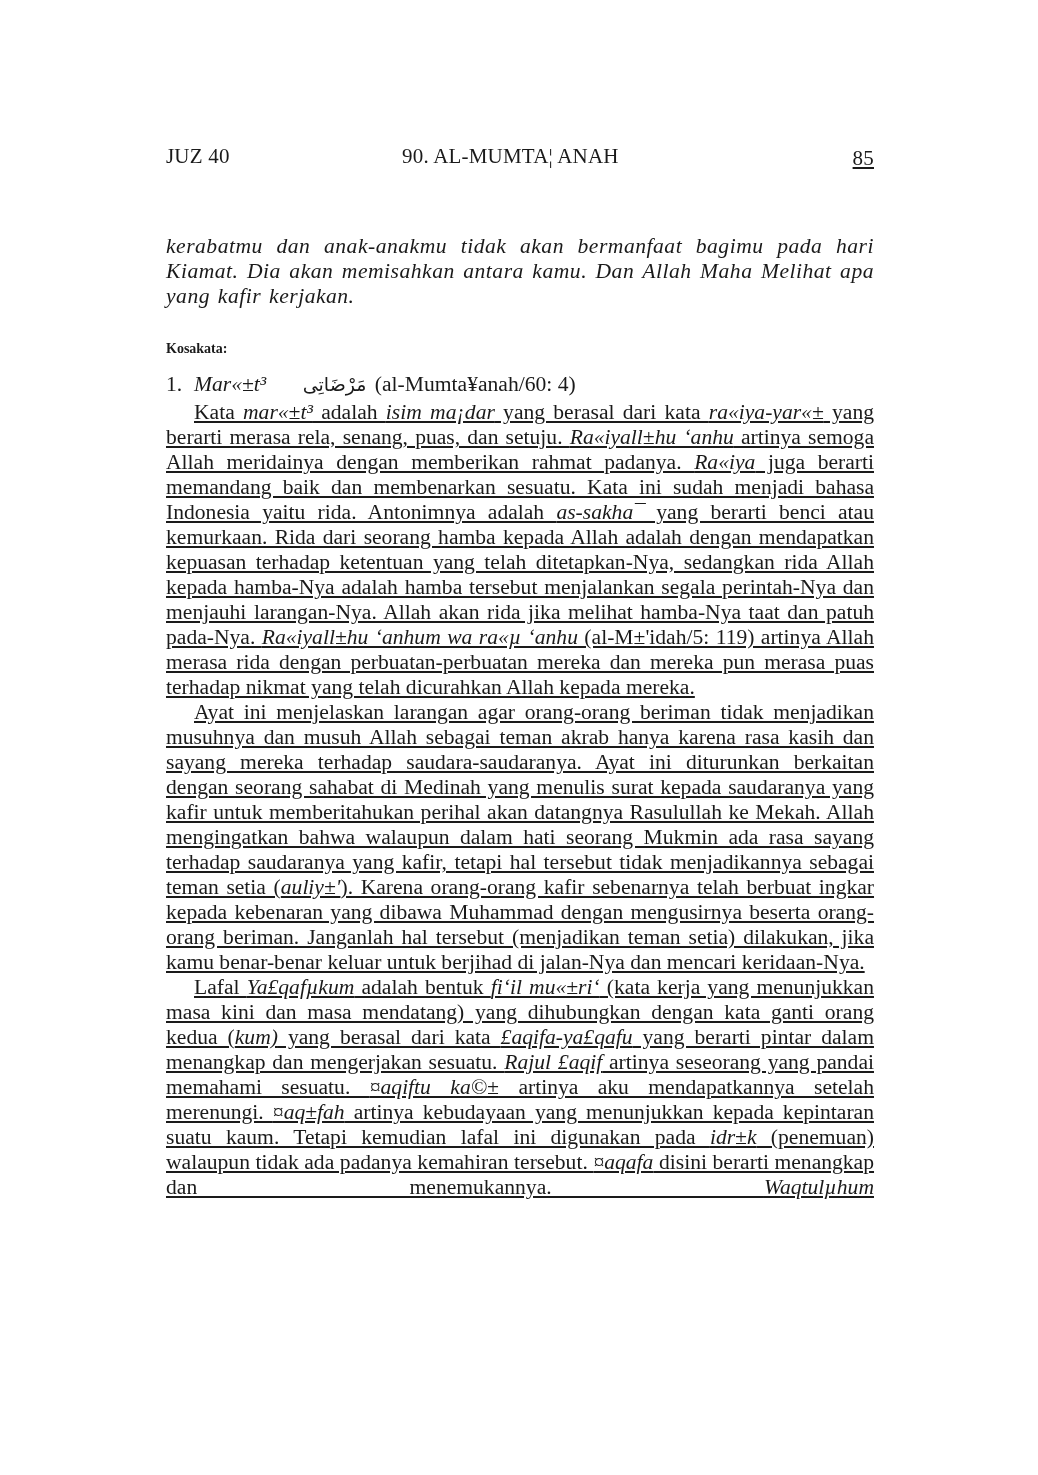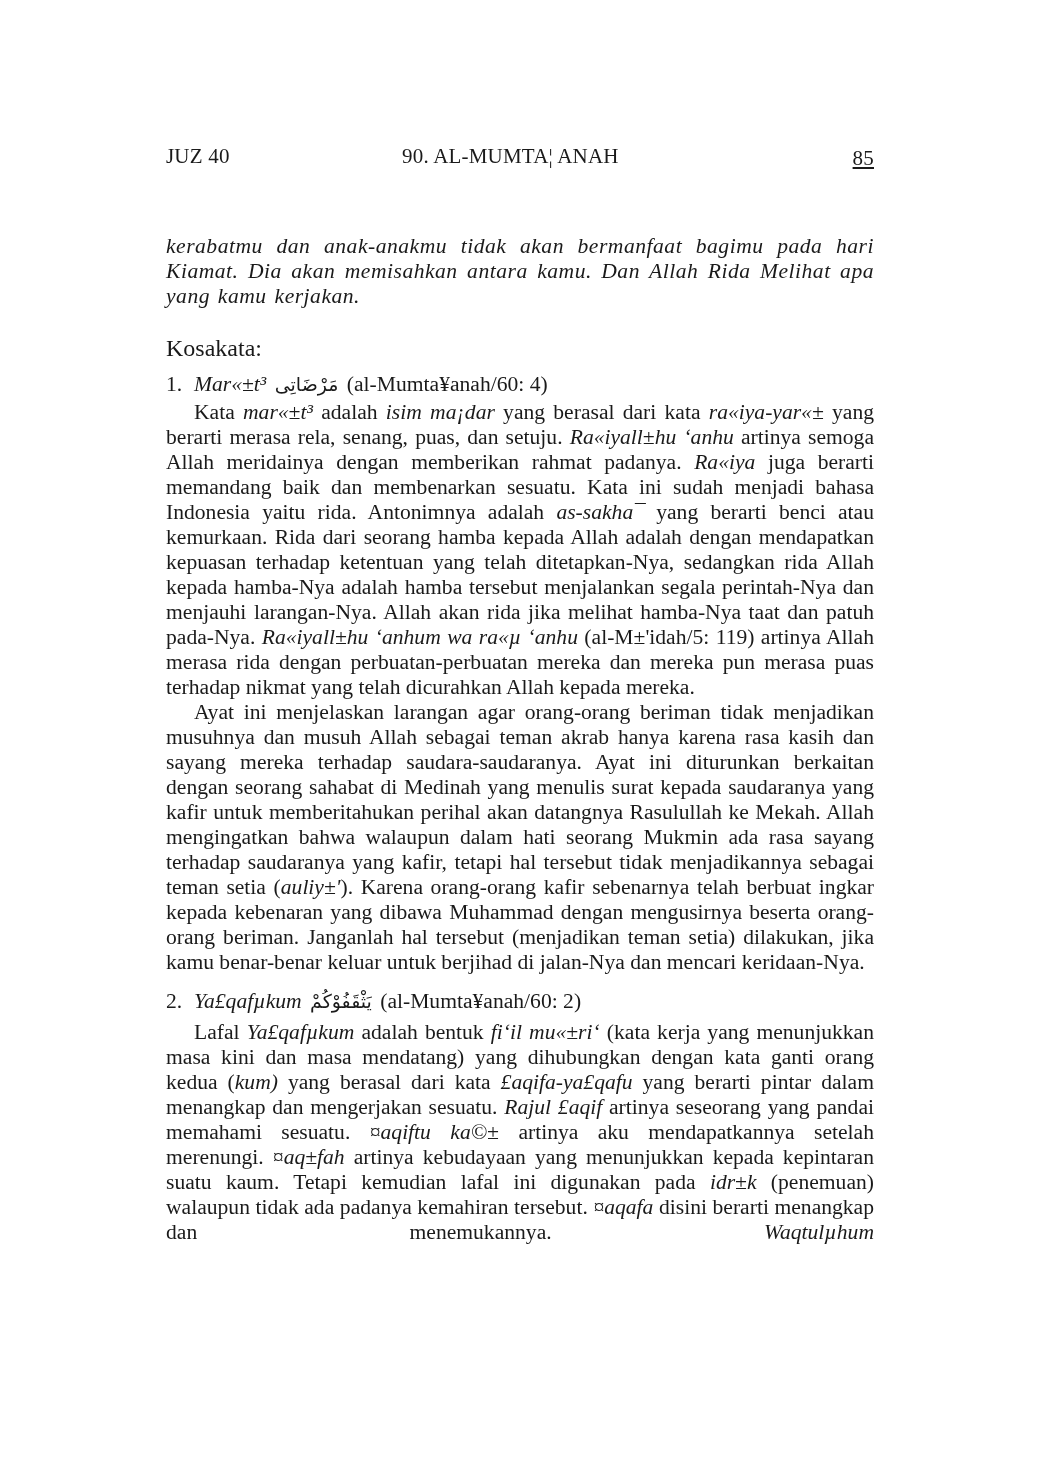--- a/index.html
+++ b/index.html
@@ -34,69 +34,65 @@
       left: 166px;
       width: 708px;
       font-size: 21.6px;
       line-height: 25px;
     }
     .p {
       margin: 0;
       text-align: justify;
       text-align-last: left;
     }
-    .indent { text-indent: 28px; }
+    .indent { text-indent: 28px; text-decoration: underline; }
     .italic { font-style: italic; }
     .intro {
       font-style: italic;
       letter-spacing: 0.5px;
       word-spacing: 2px;
     }
     .heading {
-      font-weight: normal;
-      font-size: 24px;
+      font-weight: bold;
+      font-size: 14px;
       margin-top: 27px;
       margin-bottom: 7px;
     }
     .entry {
       margin: 0;
       height: 32px;
       line-height: 32px;
     }
     .entry .num { display: inline-block; width: 28px; }
     .arabic {
       font-family: "DejaVu Sans", sans-serif;
       font-size: 19px;
       direction: rtl;
       unicode-bidi: isolate;
       padding: 0 3px;
+      margin-left: 28px;
     }
     .entry2 { margin-top: 10px; margin-bottom: 3px; }
   </style>
 </head>
 <body>
 
 <div class="page-header">
   <span class="juz">JUZ 40</span>
   <span class="surah">90. AL-MUMTA¦ ANAH</span>
   <span class="pageno">85</span>
 </div>
 
 <div class="content">
-  <p class="p intro">kerabatmu dan anak-anakmu tidak akan bermanfaat bagimu pada hari Kiamat. Dia akan memisahkan antara kamu. Dan Allah Rida Melihat apa yang kamu kerjakan.</p>
+  <p class="p intro">kerabatmu dan anak-anakmu tidak akan bermanfaat bagimu pada hari Kiamat. Dia akan memisahkan antara kamu. Dan Allah Maha Melihat apa yang kafir kerjakan.</p>
 
   <div class="heading">Kosakata:</div>
 
   <p class="entry">
     <span class="num">1.</span><span class="italic">Mar«±t³</span>
     <span class="arabic">مَرْضَاتِى</span>
     <span>(al-Mumta¥anah/60: 4)</span>
   </p>
   <p class="p indent"><span>Kata </span><span class="italic">mar«±t³</span><span> adalah </span><span class="italic">isim ma¡dar</span><span> yang berasal dari kata </span><span class="italic">ra«iya-yar«±</span><span> yang berarti merasa rela, senang, puas, dan setuju. </span><span class="italic">Ra«iyall±hu ‘anhu</span><span> artinya semoga Allah meridainya dengan memberikan rahmat padanya. </span><span class="italic">Ra«iya</span><span> juga berarti memandang baik dan membenarkan sesuatu. Kata ini sudah menjadi bahasa Indonesia yaitu rida. Antonimnya adalah </span><span class="italic">as-sakha¯</span><span> yang berarti benci atau kemurkaan. Rida dari seorang hamba kepada Allah adalah dengan mendapatkan kepuasan terhadap ketentuan yang telah ditetapkan-Nya, sedangkan rida Allah kepada hamba-Nya adalah hamba tersebut menjalankan segala perintah-Nya dan menjauhi larangan-Nya. Allah akan rida jika melihat hamba-Nya taat dan patuh pada-Nya. </span><span class="italic">Ra«iyall±hu ‘anhum wa ra«µ ‘anhu</span><span> (al-M±'idah/5: 119) artinya Allah merasa rida dengan perbuatan-perbuatan mereka dan mereka pun merasa puas terhadap nikmat yang telah dicurahkan Allah kepada mereka.</span></p>
   <p class="p indent"><span>Ayat ini menjelaskan larangan agar orang-orang beriman tidak menjadikan musuhnya dan musuh Allah sebagai teman akrab hanya karena rasa kasih dan sayang mereka terhadap saudara-saudaranya. Ayat ini diturunkan berkaitan dengan seorang sahabat di Medinah yang menulis surat kepada saudaranya yang kafir untuk memberitahukan perihal akan datangnya Rasulullah ke Mekah. Allah mengingatkan bahwa walaupun dalam hati seorang Mukmin ada rasa sayang terhadap saudaranya yang kafir, tetapi hal tersebut tidak menjadikannya sebagai teman setia (</span><span class="italic">auliy±'</span><span>). Karena orang-orang kafir sebenarnya telah berbuat ingkar kepada kebenaran yang dibawa Muhammad dengan mengusirnya beserta orang-orang beriman. Janganlah hal tersebut (menjadikan teman setia) dilakukan, jika kamu benar-benar keluar untuk berjihad di jalan-Nya dan mencari keridaan-Nya.</span></p>
 
-  <p class="entry entry2">
-    <span class="num">2.</span><span class="italic">Ya£qafµkum</span>
-    <span class="arabic">يَثْقَفُوْكُمْ</span>
-    <span>(al-Mumta¥anah/60: 2)</span>
-  </p>
   <p class="p indent" style="text-align-last: justify;"><span>Lafal </span><span class="italic">Ya£qafµkum</span><span> adalah bentuk </span><span class="italic">fi‘il mu«±ri‘</span><span> (kata kerja yang menunjukkan masa kini dan masa mendatang) yang dihubungkan dengan kata ganti orang kedua (</span><span class="italic">kum)</span><span> yang berasal dari kata </span><span class="italic">£aqifa-ya£qafu</span><span> yang berarti pintar dalam menangkap dan mengerjakan sesuatu. </span><span class="italic">Rajul £aqif</span><span> artinya seseorang yang pandai memahami sesuatu. </span><span class="italic">¤aqiftu ka©±</span><span> artinya aku mendapatkannya setelah merenungi. </span><span class="italic">¤aq±fah</span><span> artinya kebudayaan yang menunjukkan kepada kepintaran suatu kaum. Tetapi kemudian lafal ini digunakan pada </span><span class="italic">idr±k</span><span> (penemuan) walaupun tidak ada padanya kemahiran tersebut. </span><span class="italic">¤aqafa</span><span> disini berarti menangkap dan menemukannya. </span><span class="italic">Waqtulµhum</span></p>
 </div>
 
 </body></html>

